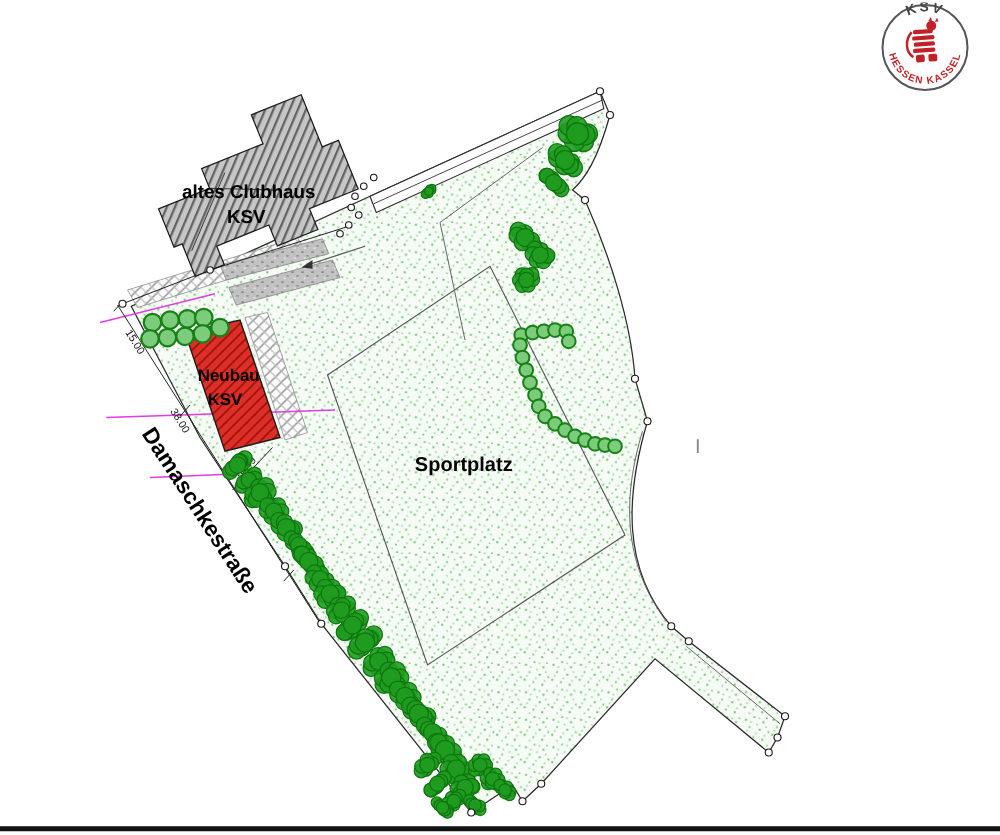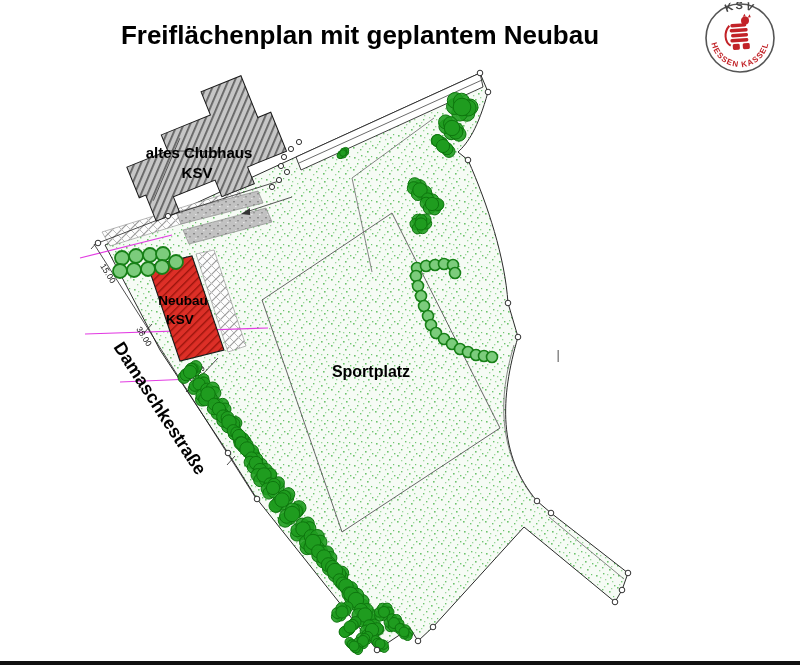--- a/index.html
+++ b/index.html
@@ -10,21 +10,20 @@
   #logo{position:absolute;left:701px;top:2px;}
   #plan{position:absolute;left:0;top:0;}
   #bottom-rule{position:absolute;left:0;top:661px;width:800px;height:4px;background:#111;}
   svg text{font-family:"Liberation Sans",sans-serif;}
 </style>
 </head>
 <body>
 
 <div id="stage">
 
-  <div id="title">Freiflächenplan mit geplantem Neubau</div>
 
   <svg id="logo" width="78" height="74" viewBox="0 0 78 74">
     <defs>
       <path id="arcTop" d="M 12,34 A 27,27 0 0 1 66,34"></path>
       <path id="arcBot" d="M 10,36 A 29,29 0 0 0 68,36"></path>
     </defs>
     <circle cx="39" cy="36" r="34" fill="#ffffff" stroke="#555" stroke-width="1.6"></circle>
     <text font-size="11" font-weight="bold" fill="#444" letter-spacing="2">
       <textPath href="#arcTop" startOffset="50%" text-anchor="middle">KSV</textPath>
     </text>

